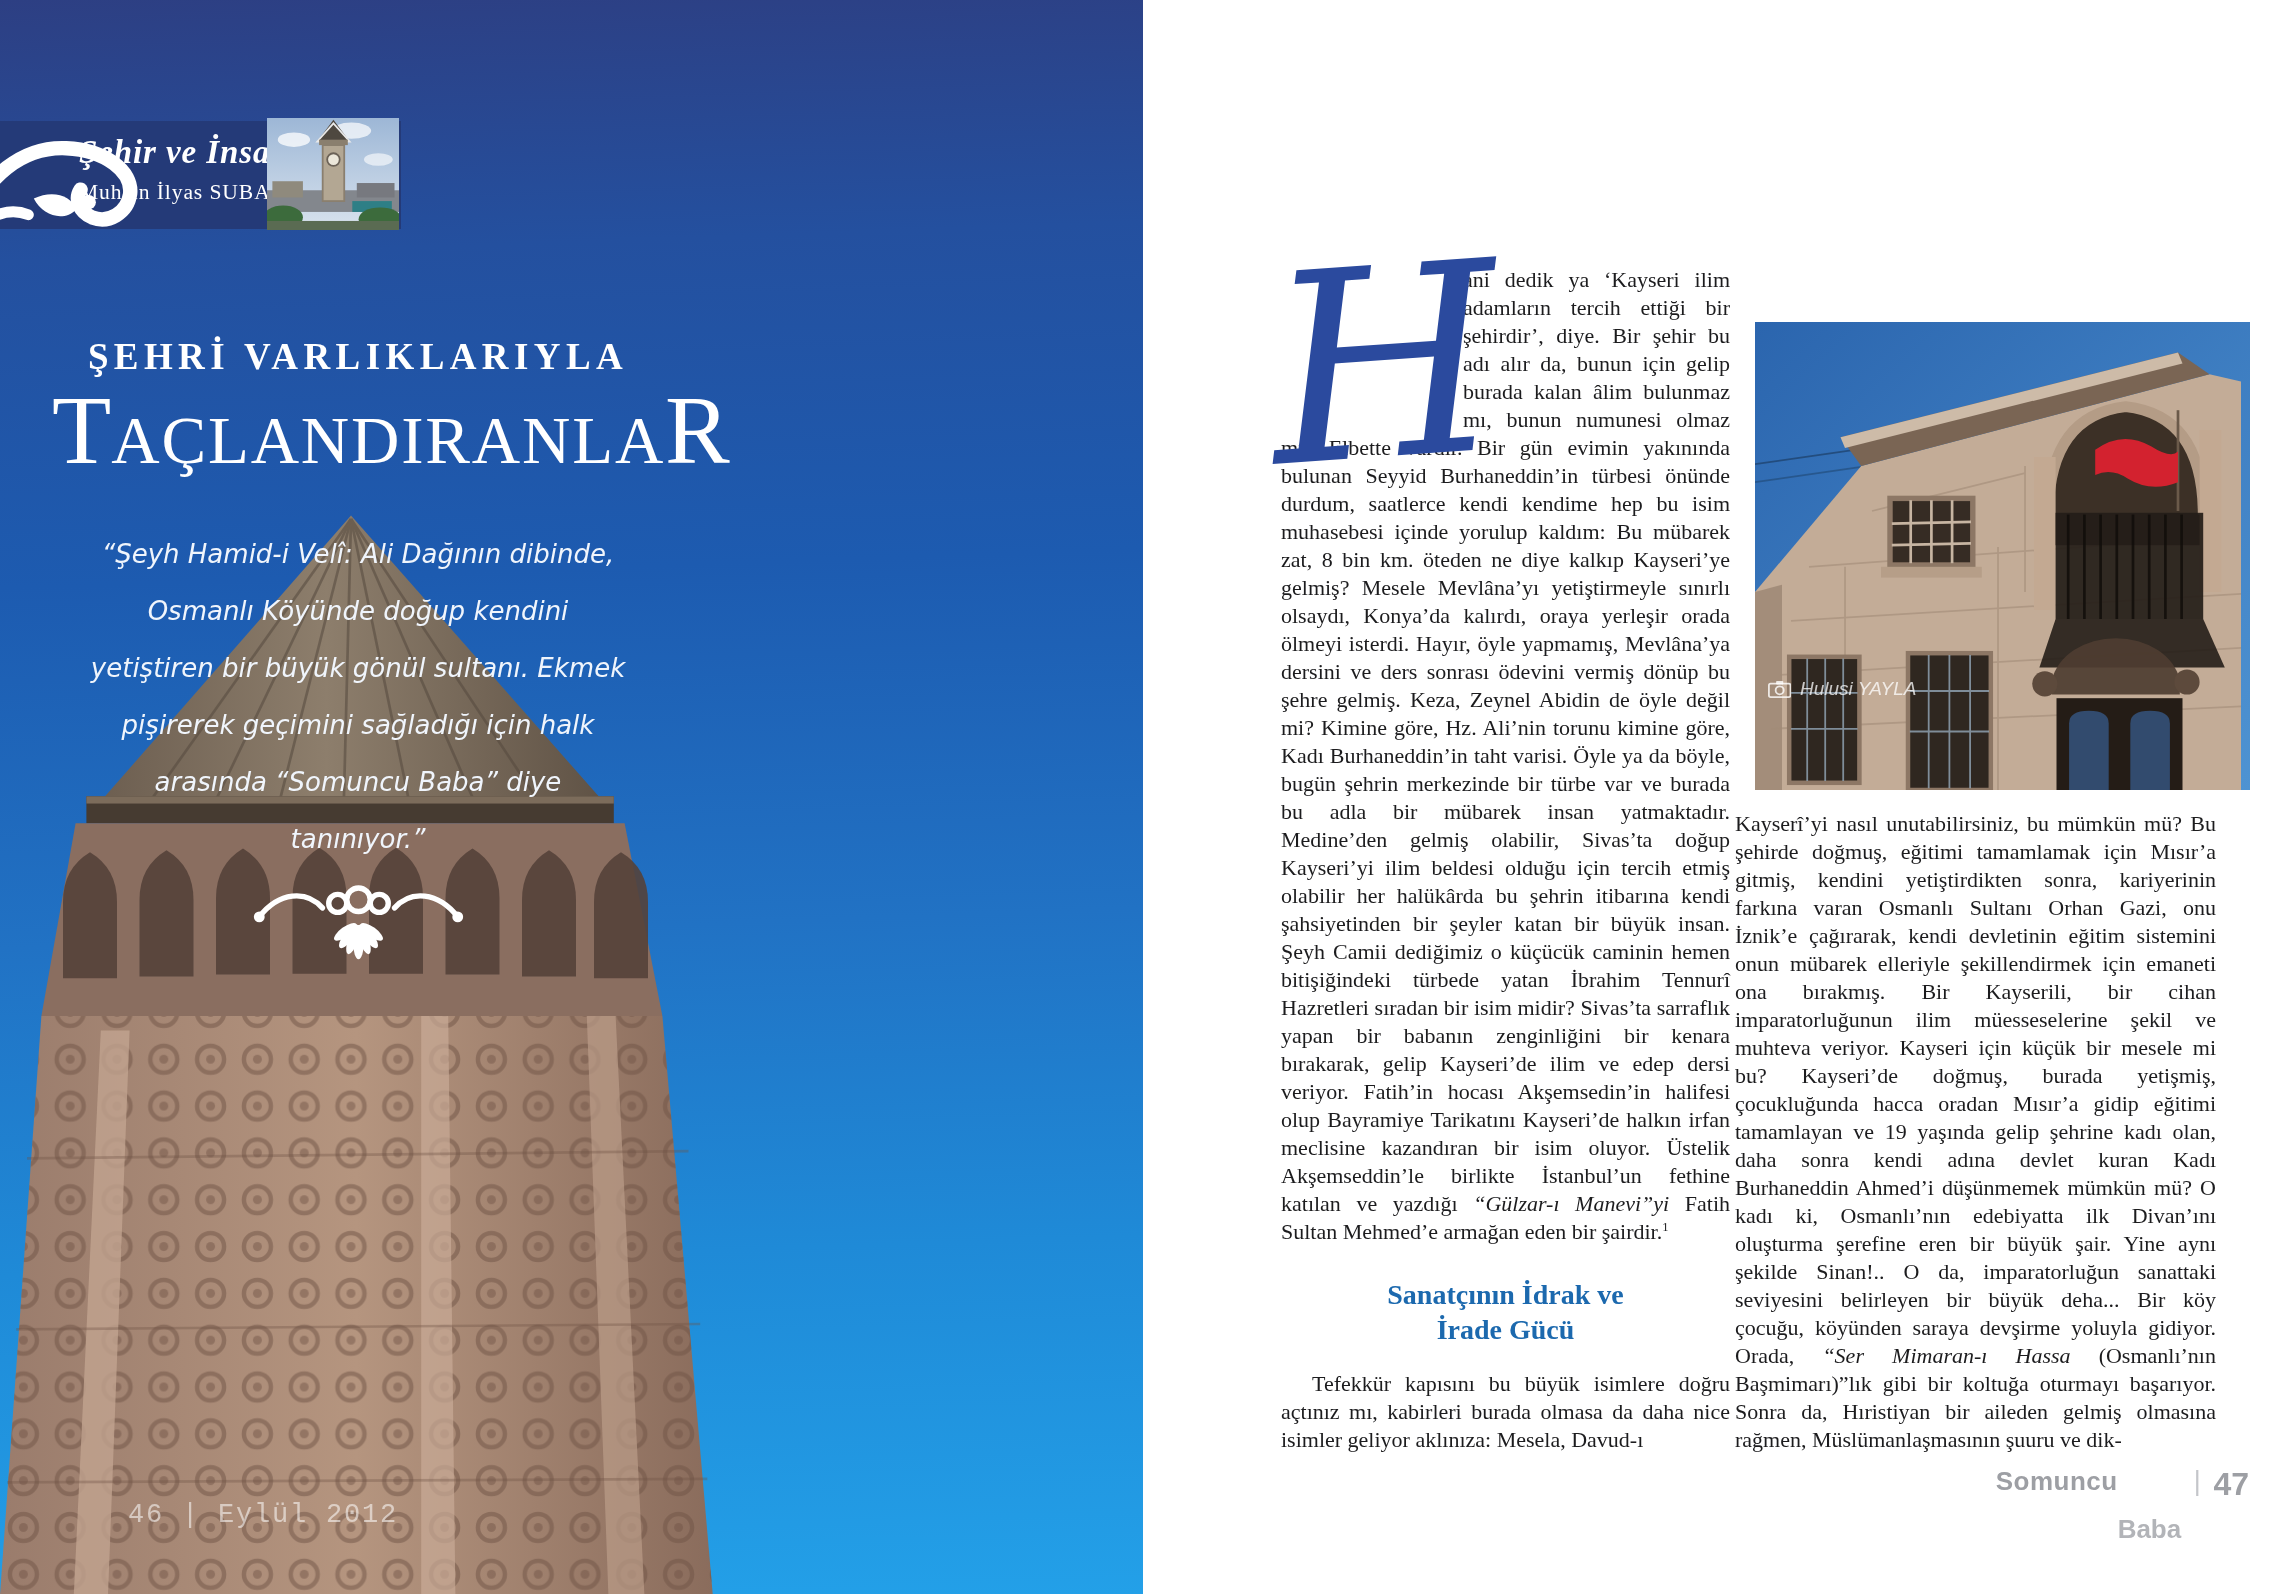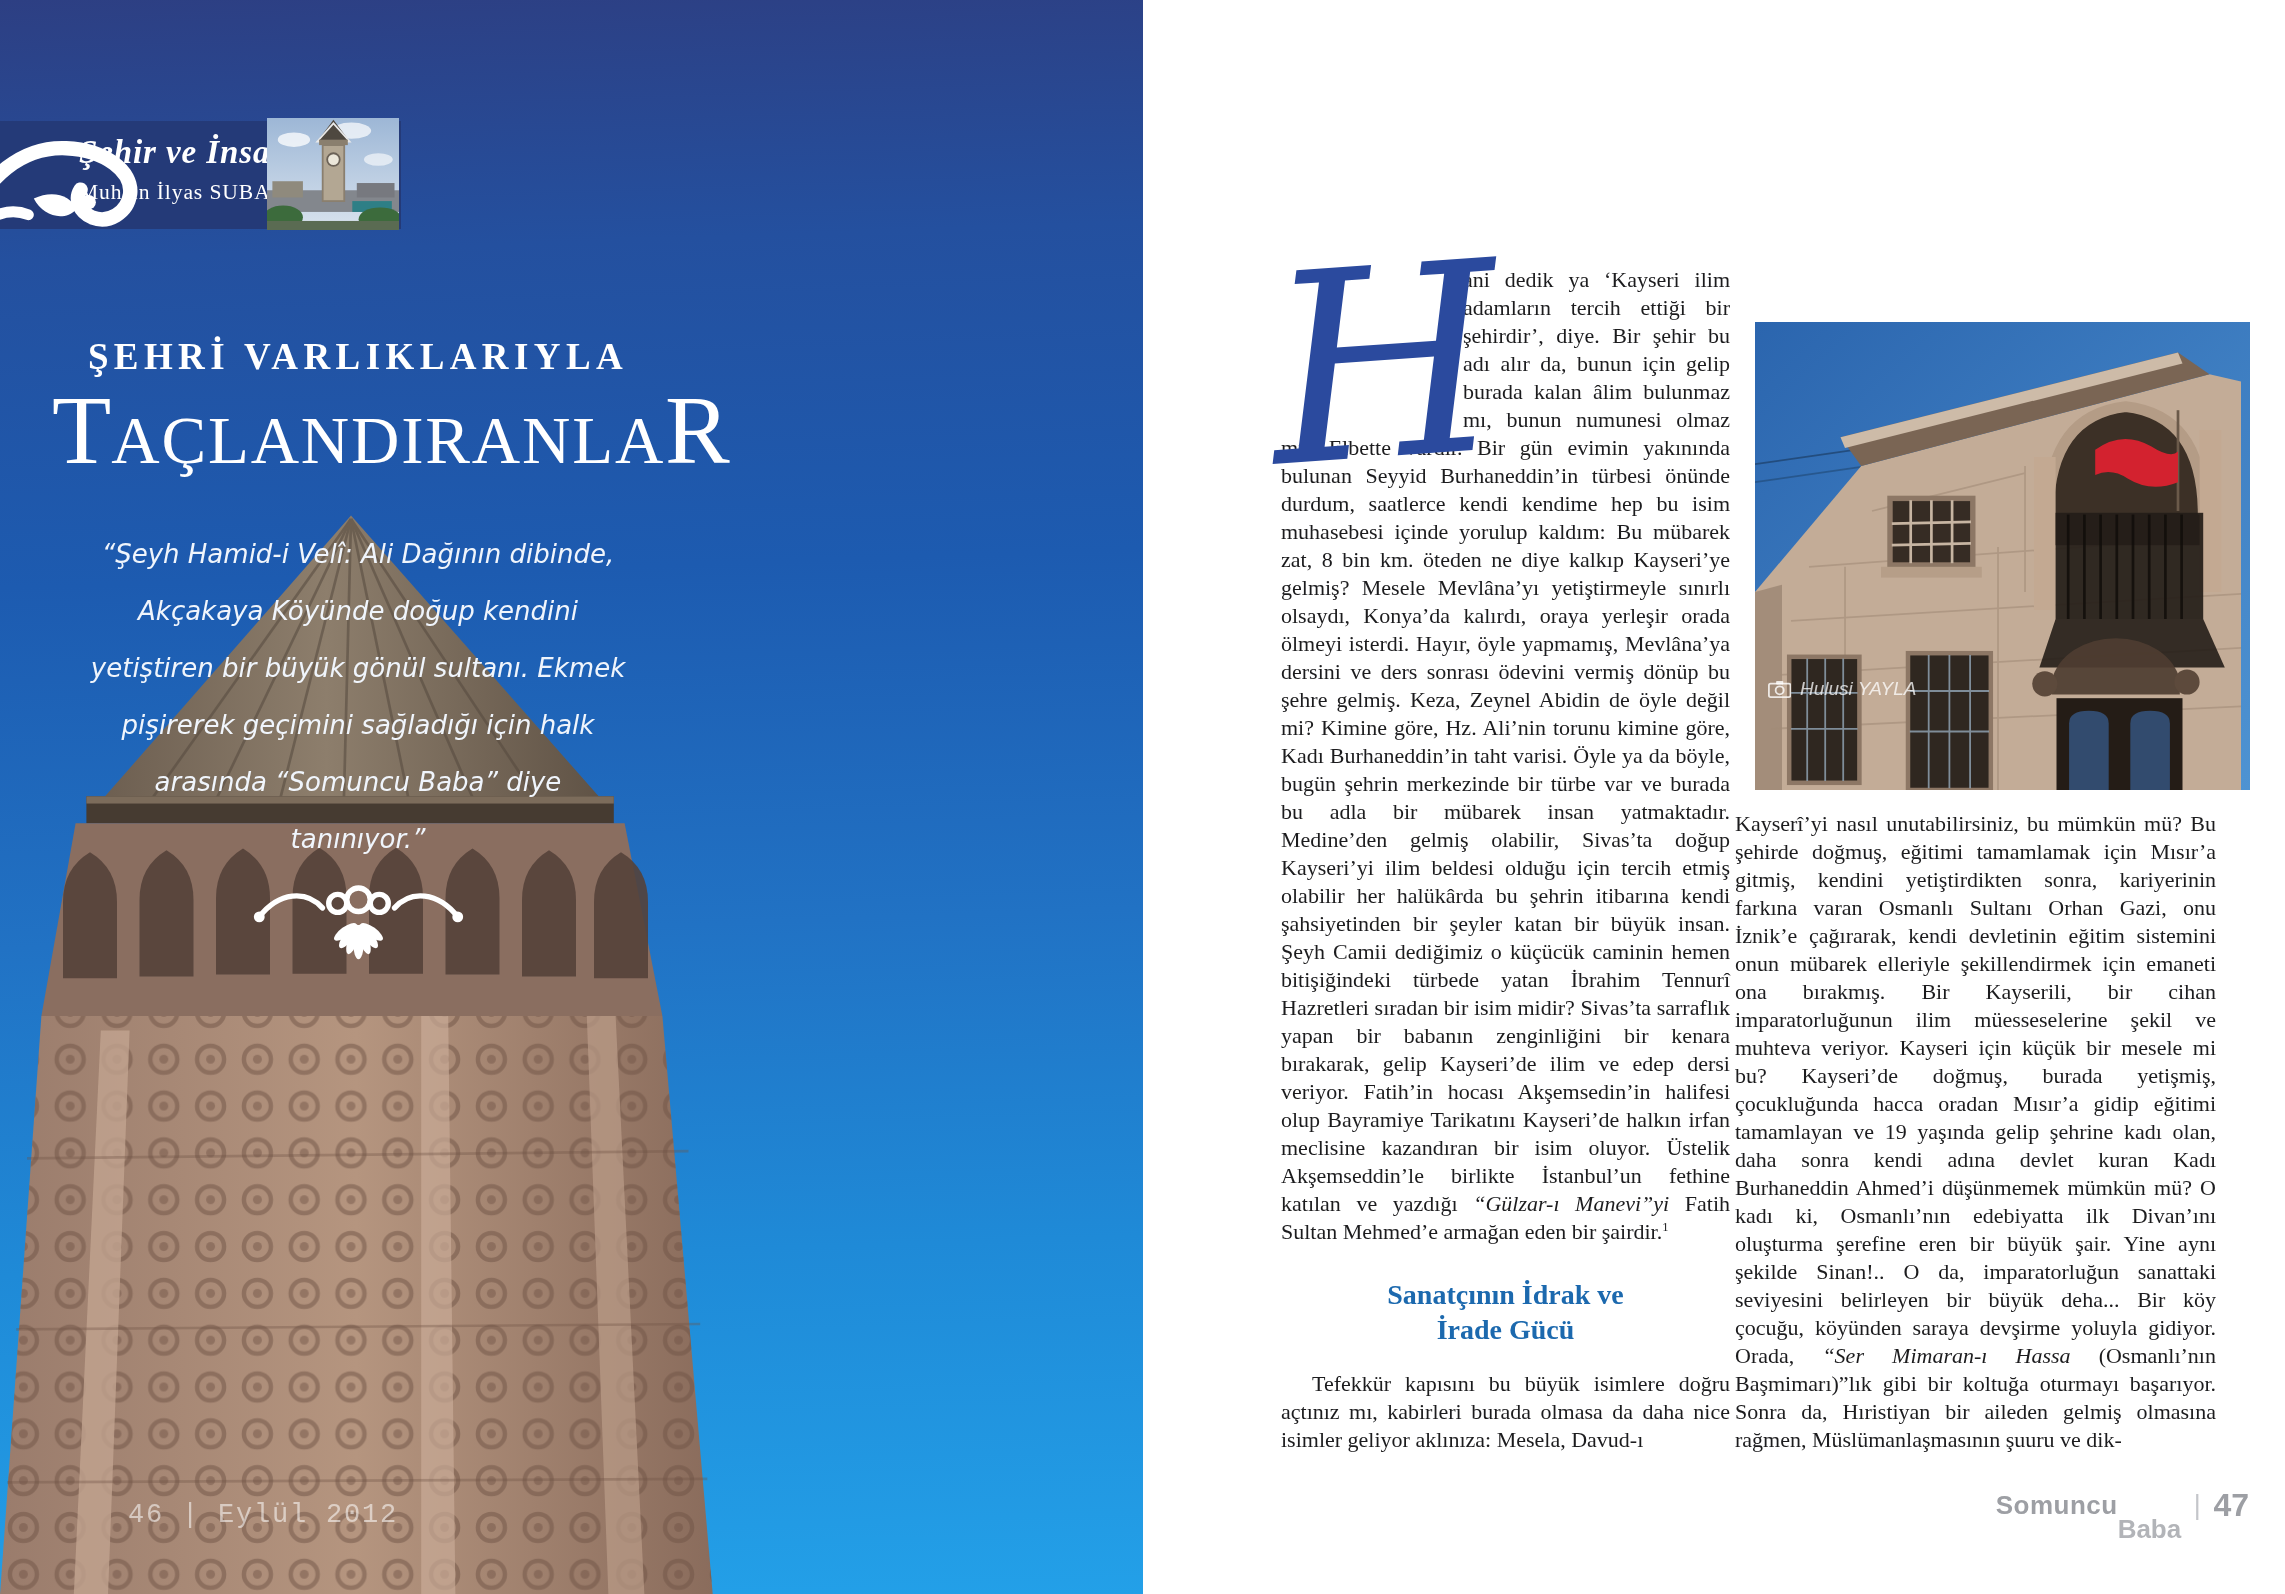--- a/index.html
+++ b/index.html
@@ -44,21 +44,21 @@
 
   .subhead{margin:31px 0 0;color:#1c69ae;text-align:center;font-size:28px;line-height:35px;font-weight:bold;}
   .para2{margin-top:23.4px;text-indent:31px;}
 
   .photo-svg{display:block;width:495px;height:468px;}
   .photo-credit{position:absolute;left:12.6px;bottom:18px;display:flex;align-items:center;gap:9px;
     color:rgba(255,255,255,.75);font-style:italic;font-family:"Liberation Sans", sans-serif;font-size:19px;}
   .cam-icon{width:23.4px;height:18px;}
 
   .right-footer{position:absolute;right:36px;bottom:50px;font-family:"Liberation Sans", sans-serif;
-    color:#9d9fa4;display:flex;align-items:center;}
+    color:#9d9fa4;display:flex;align-items:flex-start;}
   .brand-bold{font-weight:bold;font-size:26px;letter-spacing:0.5px;}
   .brand-light{font-weight:bold;font-size:26px;color:#b2b4b8;margin-top:48px;}
   .foot-sep{margin:0 12.6px;color:#c4c6ca;font-size:27px;font-weight:300;}
   .foot-page{font-size:32px;font-weight:bold;color:#9d9fa4;}
 
   i{font-style:italic;}
 </style>
 </head>
 <body>
 
@@ -159,21 +159,21 @@
         <circle cx="74" cy="46" r="7" fill="#ece7da" stroke="#6b6257" stroke-width="2"></circle>
         <ellipse cx="18" cy="110" rx="22" ry="13" fill="#3c6b3c"></ellipse>
         <ellipse cx="126" cy="112" rx="24" ry="13" fill="#3c6b3c"></ellipse>
         <rect x="0" y="114" width="147" height="10" fill="#5a6b52"></rect>
       </svg>
     </div>
 
     <div class="title-block">
       <div class="title-line1">ŞEHRİ VARLIKLARIYLA</div>
       <div class="title-line2"><span class="t2-big">T</span><span class="t2-small">AÇLANDIRANLA</span><span class="t2-big">R</span></div>
-      <p class="lede-quote">“Şeyh Hamid-i Velî: Ali Dağının dibinde, Akçakaya Köyünde doğup kendini yetiştiren bir büyük gönül sultanı. Ekmek pişirerek geçimini sağladığı için halk arasında “Somuncu Baba” diye tanınıyor.”</p>
+      <p class="lede-quote">“Şeyh Hamid-i Velî: Ali Dağının dibinde, Osmanlı Köyünde doğup kendini yetiştiren bir büyük gönül sultanı. Ekmek pişirerek geçimini sağladığı için halk arasında “Somuncu Baba” diye tanınıyor.”</p>
       <svg class="flourish" viewBox="0 0 240 92">
         <g fill="none" stroke="#ffffff" stroke-width="6" stroke-linecap="round">
           <path d="M10,42 C32,14 62,12 80,32"></path>
           <path d="M230,42 C208,14 178,12 160,32"></path>
           <circle cx="97" cy="27" r="10"></circle>
           <circle cx="120" cy="23" r="13"></circle>
           <circle cx="143" cy="27" r="10"></circle>
         </g>
         <circle cx="10" cy="42" r="6" fill="#ffffff"></circle>
         <circle cx="230" cy="42" r="6" fill="#ffffff"></circle>

